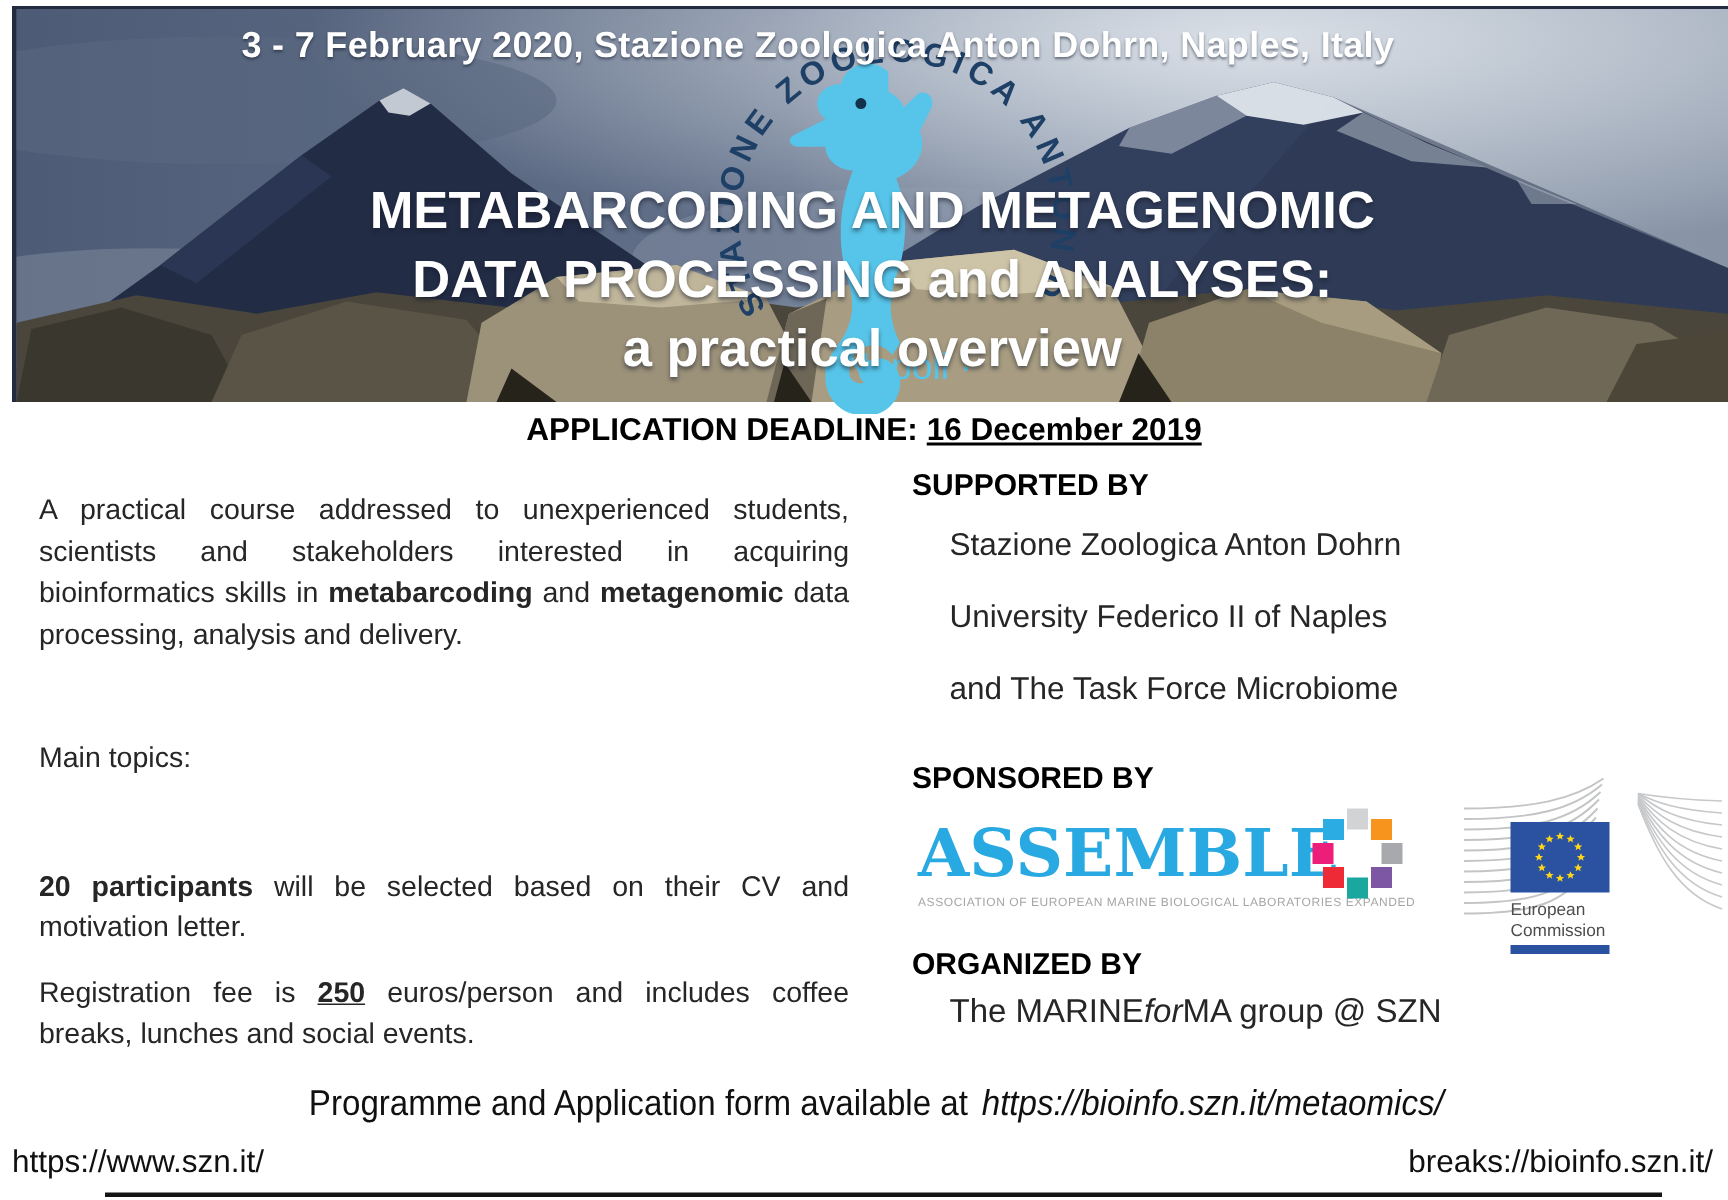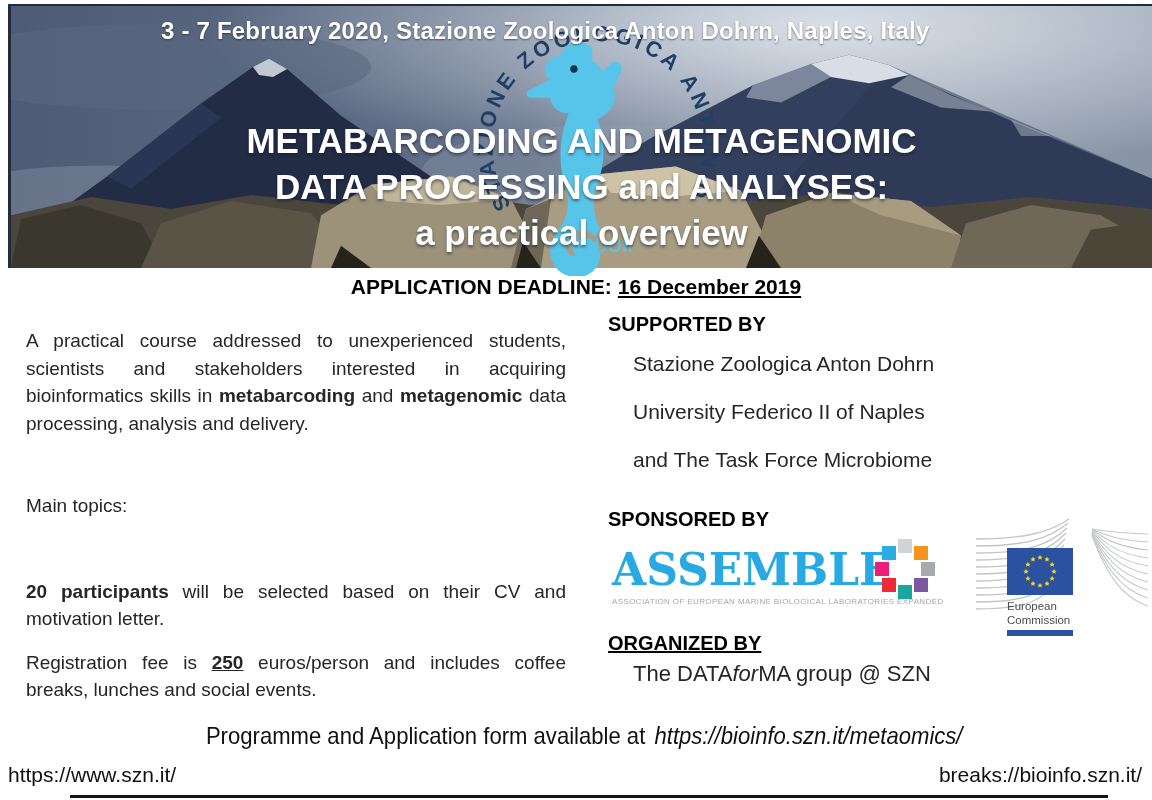--- a/index.html
+++ b/index.html
@@ -246,22 +246,22 @@
         <use href="#euStar" x="54" y="58.5"></use>
         <use href="#euStar" x="55.9" y="51.5"></use>
         <use href="#euStar" x="61" y="46.4"></use>
       </g>
       <text x="35" y="97" font-size="11.5" fill="#4d4d4d" font-family="Liberation Sans, sans-serif">European</text>
       <text x="35" y="111" font-size="11.5" fill="#4d4d4d" font-family="Liberation Sans, sans-serif">Commission</text>
       <rect x="35" y="117" width="66" height="6" fill="#2a52a0"></rect>
     </svg>
   </div>
 
-  <div class="rc-head" style="left:608px;top:632px;text-decoration:underline;">ORGANIZED BY</div>
-  <div class="rc-item" style="left:633px;top:661px;font-size:22px;"><span>The DATA</span><span class="i">for</span><span>MA group @ SZN</span></div>
+  <div class="rc-head" style="left:608px;top:632px;">ORGANIZED BY</div>
+  <div class="rc-item" style="left:633px;top:661px;font-size:22px;"><span>The MARINE</span><span class="i">for</span><span>MA group @ SZN</span></div>
 
   <div class="programme">
     <span class="squeeze">
       <span>Programme and Application form available at</span><a class="url" href="#" style="color:#101010;text-decoration:none;">https://bioinfo.szn.it/metaomics/</a>
     </span>
   </div>
   <a class="foot-url left" href="#">https://www.szn.it/</a>
   <a class="foot-url right" href="#">breaks://bioinfo.szn.it/</a>
   <div class="bottom-line"></div>
 

